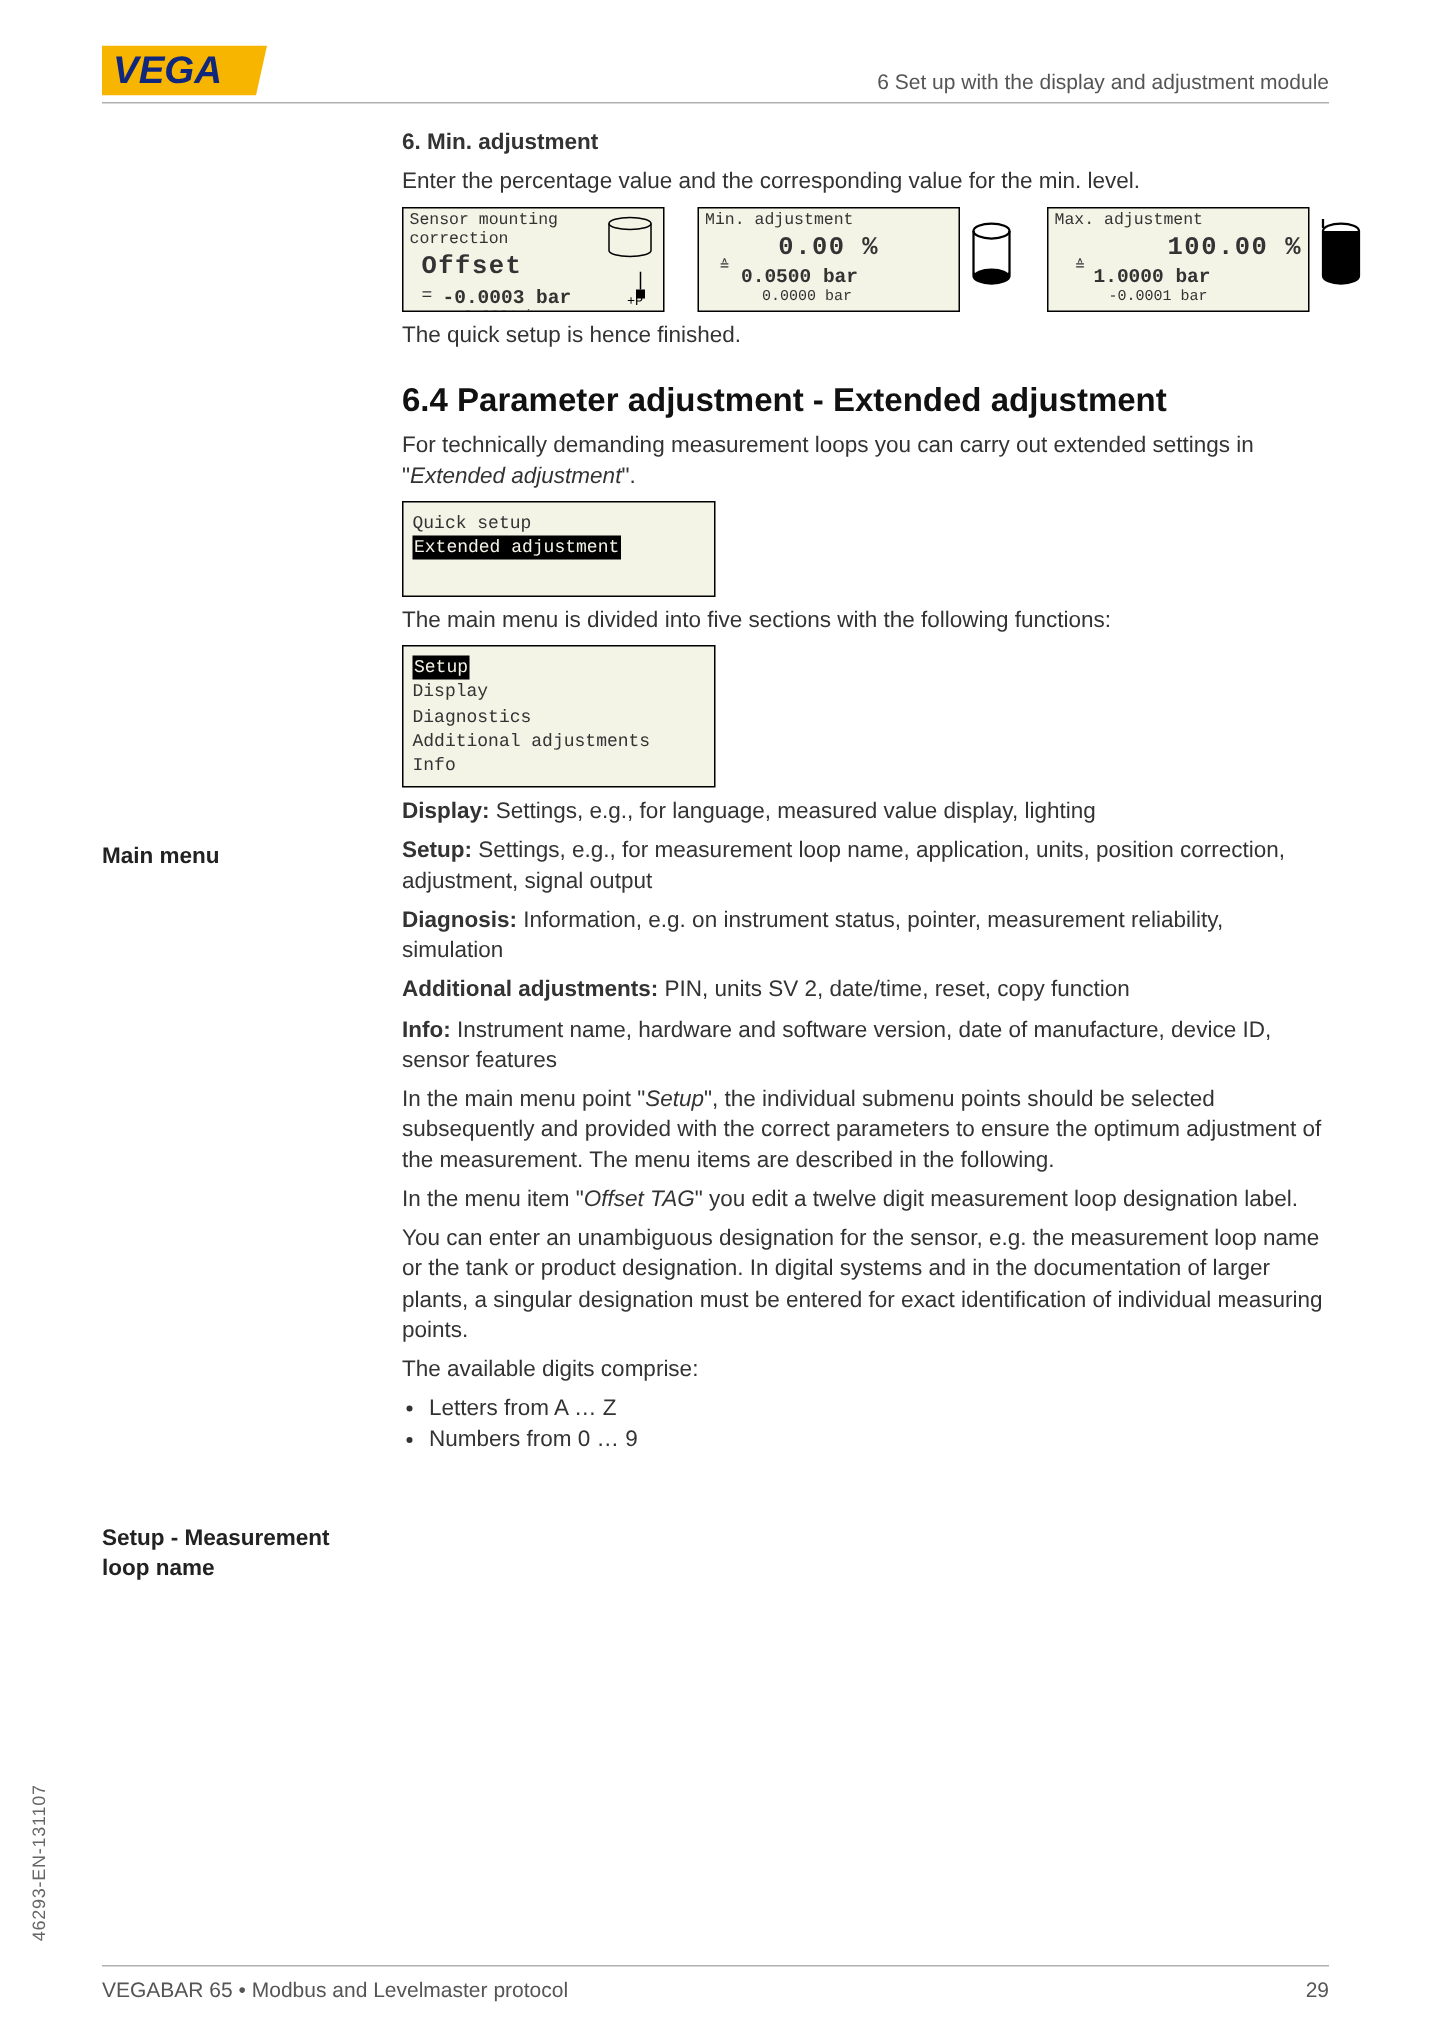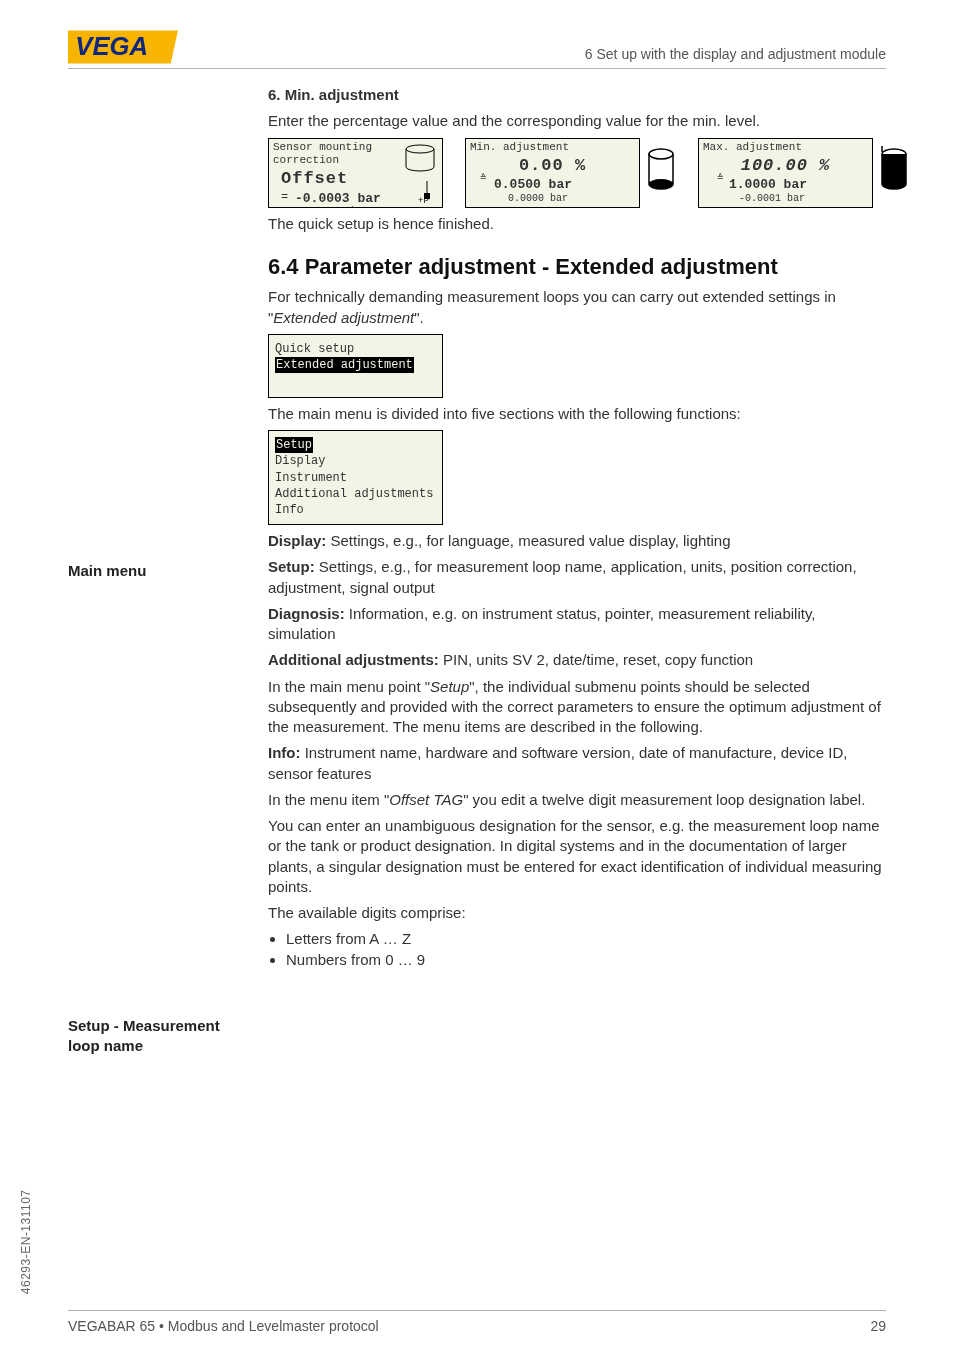--- a/index.html
+++ b/index.html
@@ -73,21 +73,21 @@
   }
   .lcd .mid { font-size: 13px; font-weight: bold; }
   .lcd .small { font-size: 10px; }
   .lcd .tiny-sym { font-size:10px; position:absolute; }
   .lcd-standalone {
     border: 1px solid #000;
     background: #f3f3e6;
     font-family: "Courier New", monospace;
     font-size: 12px;
     padding: 6px 6px;
-    width: 175px;
+    width: 209px;
     box-sizing: border-box;
     margin: 6px 0;
   }
   .lcd-standalone .hl {
     background: #000;
     color: #f3f3e6;
     display: inline-block;
     padding: 0 1px 0 1px;
   }
   h2.section {
@@ -173,21 +173,21 @@
         <svg width="30" height="54">
             <ellipse cx="15" cy="8" rx="12" ry="5" fill="none" stroke="#000" stroke-width="1.5"></ellipse>
             <path d="M3 8 v30 a12 5 0 0 0 24 0 v-30" fill="none" stroke="#000" stroke-width="1.5"></path>
             <ellipse cx="15" cy="38" rx="12" ry="5" fill="#000"></ellipse>
             <path d="M3 38 v0 a12 5 0 0 0 24 0 v-4 a12 5 0 0 1 -24 0 z" fill="#000"></path>
           </svg>
       </div>
       <div class="lcd-cell">
         <div class="lcd">
           <div class="top-label">Max. adjustment</div>
-          <div class="big" style="text-align:center;font-style:italic;">100.00 %</div>
+          <div class="big" style="text-align:right;">100.00 %</div>
           <div class="tiny-sym" style="left:18px;top:34px;">≙</div>
           <div class="mid" style="margin-left:26px;">1.0000 bar</div>
           <div class="small" style="margin-left:36px;">-0.0001 bar</div>
         </div>
         <svg width="30" height="54">
             <ellipse cx="15" cy="8" rx="12" ry="5" fill="none" stroke="#000" stroke-width="1.5"></ellipse>
             <path d="M3 8 v30 a12 5 0 0 0 24 0 v-30" fill="#000" stroke="#000" stroke-width="1.5"></path>
             <line x1="3" y1="6" x2="3" y2="0" stroke="#000" stroke-width="1.5"></line>
           </svg>
       </div>
@@ -205,33 +205,33 @@
       <span class="hl">Extended adjustment</span>
     </div>
   </div>
 
   <div class="sidebar-label" style="top:561px;">Main menu</div>
   <div class="content-col">
     <p>The main menu is divided into five sections with the following functions:</p>
     <div class="lcd-standalone">
       <span class="hl">Setup</span><br>
       <span>Display</span><br>
-      <span>Instrument</span><br>
+      <span>Diagnostics</span><br>
       <span>Additional adjustments</span><br>
       <span>Info</span>
     </div>
 
     <p><b>Display:</b><span> Settings, e.g., for language, measured value display, lighting</span></p>
     <p><b>Setup:</b><span> Settings, e.g., for measurement loop name, application, units, position correction, adjustment, signal output</span></p>
     <p><b>Diagnosis:</b><span> Information, e.g. on instrument status, pointer, measurement reliability, simulation</span></p>
     <p><b>Additional adjustments:</b><span> PIN, units SV 2, date/time, reset, copy function</span></p>
+    <p><b>Info:</b><span> Instrument name, hardware and software version, date of manufacture, device ID, sensor features</span></p>
     <p>
       <span>In the main menu point "</span><span class="italic">Setup</span><span>", the individual submenu points should be selected subsequently and provided with the correct parameters to ensure the optimum adjustment of the measurement. The menu items are described in the following.</span>
     </p>
-    <p><b>Info:</b><span> Instrument name, hardware and software version, date of manufacture, device ID, sensor features</span></p>
   </div>
 
   <div class="sidebar-label" style="top:1016px;">Setup - Measurement loop name</div>
   <div class="content-col">
     <p>
       <span>In the menu item "</span><span class="italic">Offset TAG</span><span>" you edit a twelve digit measurement loop designation label.</span>
     </p>
     <p>You can enter an unambiguous designation for the sensor, e.g. the measurement loop name or the tank or product designation. In digital systems and in the documentation of larger plants, a singular designation must be entered for exact identification of individual measuring points.</p>
     <p>The available digits comprise:</p>
     <ul class="bullets">

